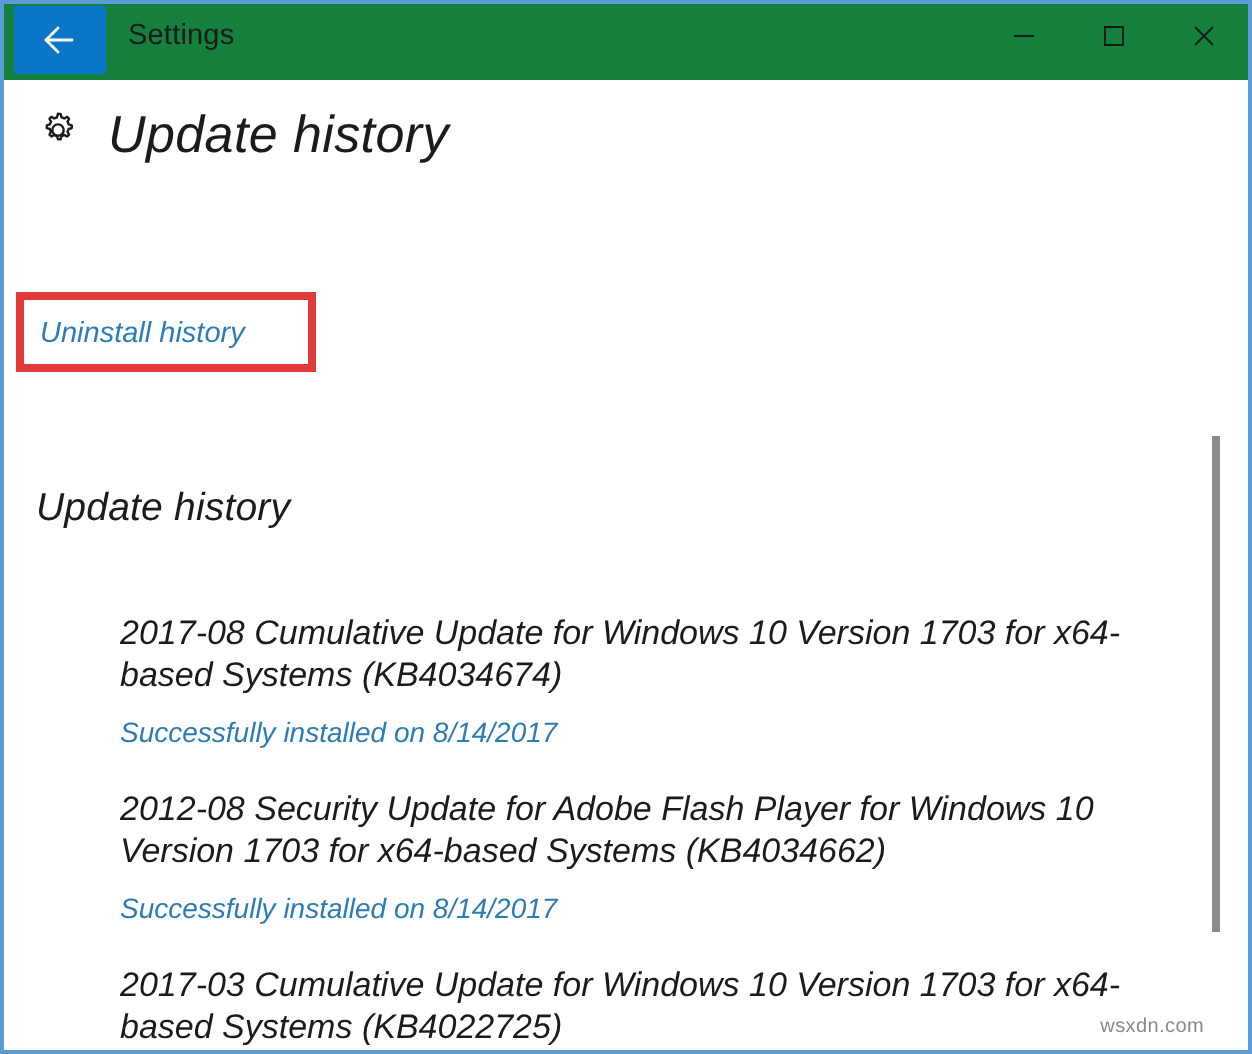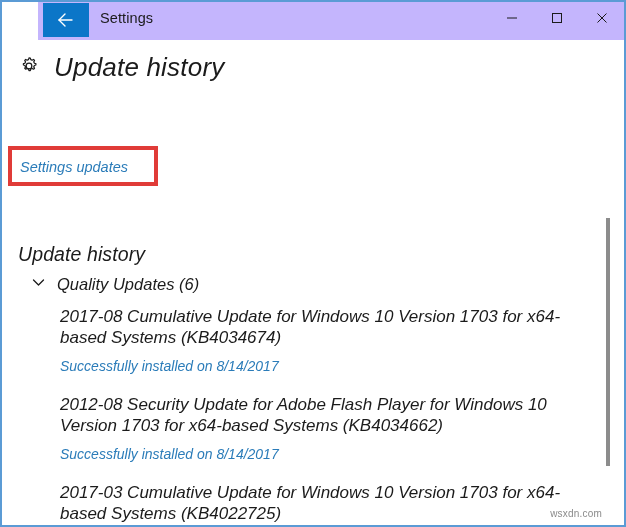--- a/index.html
+++ b/index.html
@@ -22,24 +22,23 @@
     box-sizing: border-box;
     border: 2px solid #5b9bd5;
     background: #ffffff;
     overflow: hidden;
   }
 
   
   .titlebar {
     position: relative;
     height: 38px;
-    background: #c4b5fd;
+    background: #15803d;
     display: flex;
     align-items: flex-start;
-    margin-left: 36px;
   }
 
   .back-button {
     position: absolute;
     left: 5px;
     top: 1px;
     width: 46px;
     height: 34px;
     background: #0b76c8;
     display: flex;
@@ -259,36 +258,28 @@
                      l-1.72 -.5 0 -1.5 1.72 -.5 a7.1 7.1 0 0 1 .62 -1.48 l-.86 -1.55 1.06 -1.06 1.55 .86
                      a7.1 7.1 0 0 1 1.48 -.62 l.5 -1.72 z"></path>
             <circle cx="12" cy="12" r="3.1"></circle>
           </g>
         </svg>
       </span>
       <span class="page-title">Update history</span>
     </div>
 
     <div class="uninstall-link-wrap">
-      <span class="link">Settings updates</span>
+      <span class="link">Uninstall history</span>
     </div>
 
     <div class="highlight-box"></div>
 
 
     <div class="section-heading">Update history</div>
 
-    <div class="group-row">
-      <span class="chevron">
-        <svg width="17" height="17" viewBox="0 0 17 17" aria-hidden="true">
-          <path d="M3.5 6 L8.5 11 L13.5 6" fill="none" stroke="#1b1b1b" stroke-width="1.3" stroke-linecap="round" stroke-linejoin="round"></path>
-        </svg>
-      </span>
-      <span class="group-label">Quality Updates (6)</span>
-    </div>
 
     <div class="update-list">
 
       <div class="update-item">
         <p class="update-title">2017-08 Cumulative Update for Windows 10 Version 1703 for x64-based Systems (KB4034674)</p>
         <span class="update-status">Successfully installed on 8/14/2017</span>
       </div>
 
       <div class="update-item">
         <p class="update-title">2012-08 Security Update for Adobe Flash Player for Windows 10 Version 1703 for x64-based Systems (KB4034662)</p>

